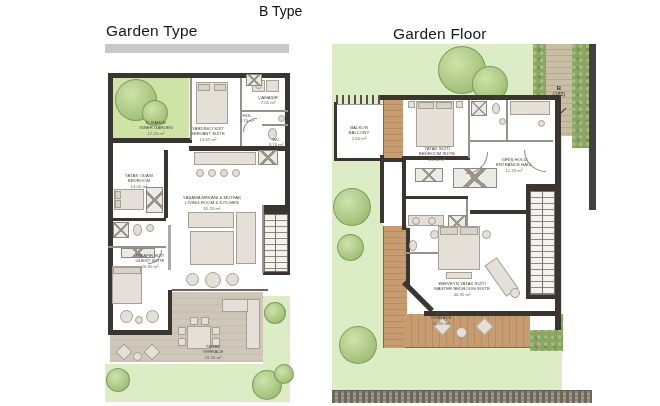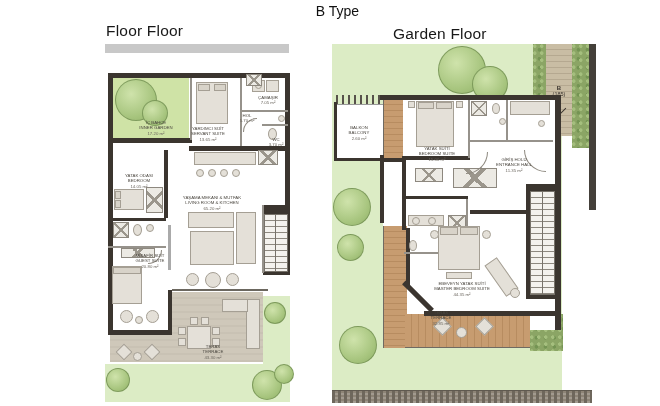--- a/index.html
+++ b/index.html
@@ -1,21 +1,21 @@
 <!DOCTYPE html>
 <html><head>
 <meta charset="utf-8">
 <style>
   *{box-sizing:border-box;margin:0;padding:0}
   html,body{background:#fff}
   #canvas{position:relative;width:660px;height:406px;background:#fff;overflow:hidden;
           font-family:"Liberation Sans",sans-serif}
   .abs{position:absolute}
   .hd{position:absolute;color:#181818;font-size:15.5px;letter-spacing:.2px}
-  .title{position:absolute;color:#111;font-size:14px;text-align:right}
+  .title{position:absolute;color:#111;font-size:14px;text-align:left}
   .w{position:absolute;background:#3b352f}
   .g{position:absolute;background:#6b675f}
   .p{position:absolute;background:#96928b}
   .f{position:absolute;background:#e4e0d8;border:1px solid #a59f94}
   .f2{position:absolute;background:#d8d3c9;border:1px solid #a59f94}
   .c{border-radius:50%}
   .rot45{transform:rotate(45deg)}
   .white{position:absolute;background:#ffffff}
   .lawn{position:absolute;background:#dcecc5}
   .igarden{position:absolute;background:#cfe3a6}
@@ -40,21 +40,21 @@
   .q.bl{border-left:1px solid #8d887f;border-bottom:1px solid #8d887f;border-bottom-left-radius:100%}
   .q.br{border-right:1px solid #8d887f;border-bottom:1px solid #8d887f;border-bottom-right-radius:100%}
   .mark{position:absolute;text-align:center;color:#3b352f}
 </style>
 </head>
 <body>
 
 <div id="canvas">
 
   <div class="title" style="left:259px;top:3px;width:100px">B Type</div>
-  <div class="hd" style="left:106px;top:22px">Floor Floor</div>
+  <div class="hd" style="left:106px;top:22px">Garden Type</div>
   <div class="hd" style="left:393px;top:25px">Garden Floor</div>
 
   <div>
 
     <div class="abs" style="left:105px;top:44px;width:184px;height:9px;background:#c8c8c8"></div>
     <div class="lawn" style="left:105px;top:364px;width:185px;height:38px"></div>
     <div class="lawn" style="left:263px;top:296px;width:27px;height:70px"></div>
 
     <div class="white" style="left:108px;top:73px;width:182px;height:220px"></div>
     <div class="white" style="left:108px;top:293px;width:64px;height:42px"></div>

